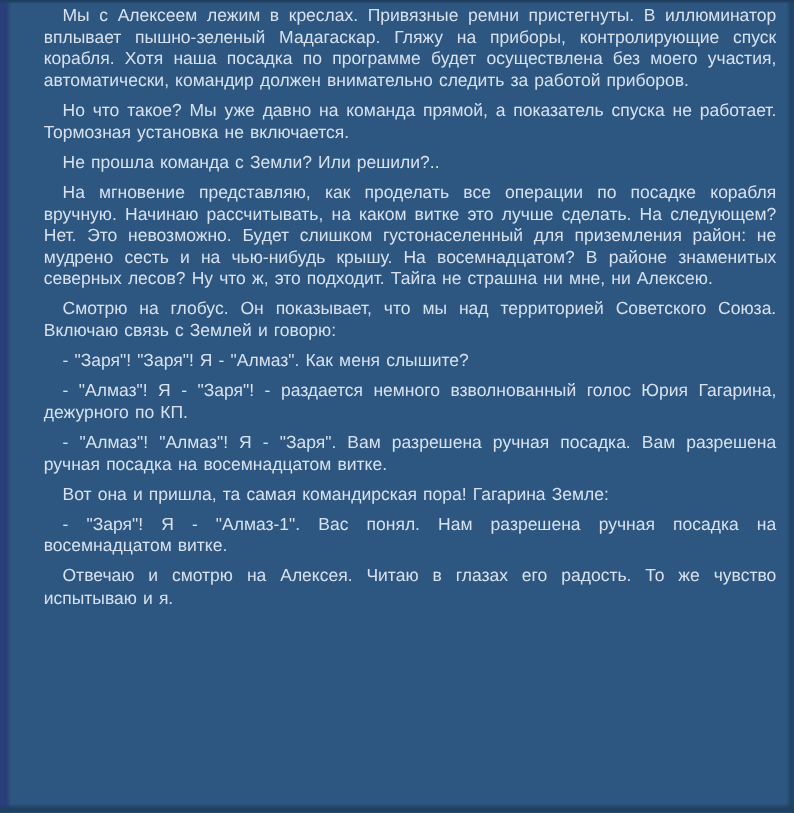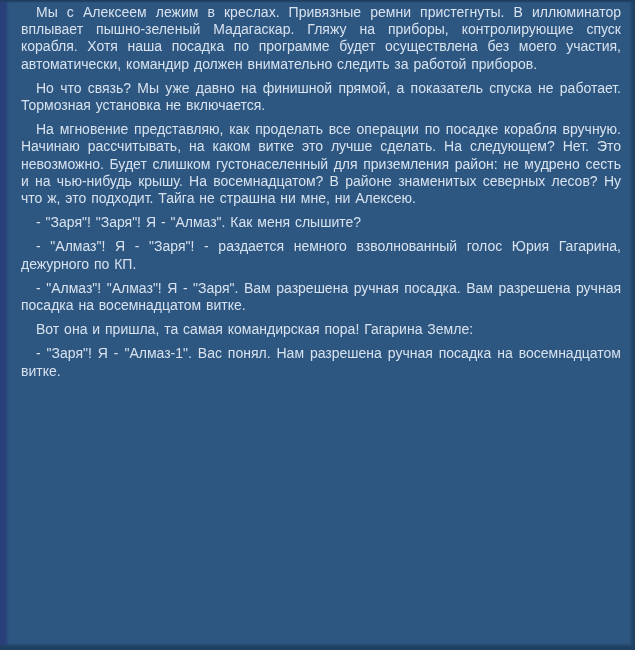--- a/index.html
+++ b/index.html
@@ -34,45 +34,48 @@
     left: 0; right: 0; top: 0; height: 3px;
     background: linear-gradient(180deg, #1f3d5f 30%, rgba(31,61,95,0) 100%);
   }
   .edge-bottom {
     left: 0; right: 0; bottom: 0; height: 7px;
     background: linear-gradient(0deg, #1f4061 45%, rgba(31,64,97,0) 100%);
   }
   .text-area {
     position: absolute;
     inset: 0;
-    padding: 4px 14px 0 21px;
+    padding: 4px 14px 0 35px;
     box-sizing: border-box;
     font-family: "Liberation Sans", "DejaVu Sans", sans-serif;
     font-size: 14px;
     line-height: 17.2px;
     color: #d7e2ee;
     text-align: justify;
   }
   .text-area p {
     margin: 0 0 7px 0;
     text-indent: 15px;
     word-spacing: 1px;
   }
 </style>
 </head>
 <body>
 
 <div class="page">
   <div class="text-area">
     <p>Мы с Алексеем лежим в креслах. Привязные ремни пристегнуты. В иллюминатор вплывает пышно-зеленый Мадагаскар. Гляжу на приборы, контролирующие спуск корабля. Хотя наша посадка по программе будет осуществлена без моего участия, автоматически, командир должен внимательно следить за работой приборов.</p>
-    <p>Но что связь? Мы уже давно на финишной прямой, а показатель спуска не работает. Тормозная установка не включается.</p>
+    <p>Но что такое? Мы уже давно на команда прямой, а показатель спуска не работает. Тормозная установка не включается.</p>
+    <p>Не прошла команда с Земли? Или решили?..</p>
     <p>На мгновение представляю, как проделать все операции по посадке корабля вручную. Начинаю рассчитывать, на каком витке это лучше сделать. На следующем? Нет. Это невозможно. Будет слишком густонаселенный для приземления район: не мудрено сесть и на чью-нибудь крышу. На восемнадцатом? В районе знаменитых северных лесов? Ну что ж, это подходит. Тайга не страшна ни мне, ни Алексею.</p>
+    <p>Смотрю на глобус. Он показывает, что мы над территорией Советского Союза. Включаю связь с Землей и говорю:</p>
     <p>- "Заря"! "Заря"! Я - "Алмаз". Как меня слышите?</p>
     <p>- "Алмаз"! Я - "Заря"! - раздается немного взволнованный голос Юрия Гагарина, дежурного по КП.</p>
     <p>- "Алмаз"! "Алмаз"! Я - "Заря". Вам разрешена ручная посадка. Вам разрешена ручная посадка на восемнадцатом витке.</p>
     <p>Вот она и пришла, та самая командирская пора! Гагарина Земле:</p>
     <p>- "Заря"! Я - "Алмаз-1". Вас понял. Нам разрешена ручная посадка на восемнадцатом витке.</p>
+    <p>Отвечаю и смотрю на Алексея. Читаю в глазах его радость. То же чувство испытываю и я.</p>
   </div>
   <div class="edge edge-left"></div>
   <div class="edge edge-right"></div>
   <div class="edge edge-top"></div>
   <div class="edge edge-bottom"></div>
 </div>
 
 </body></html>

